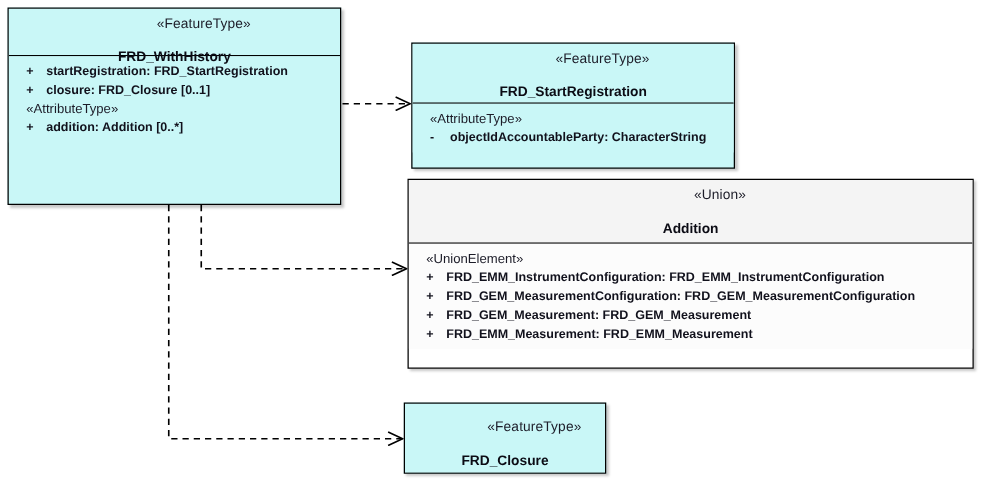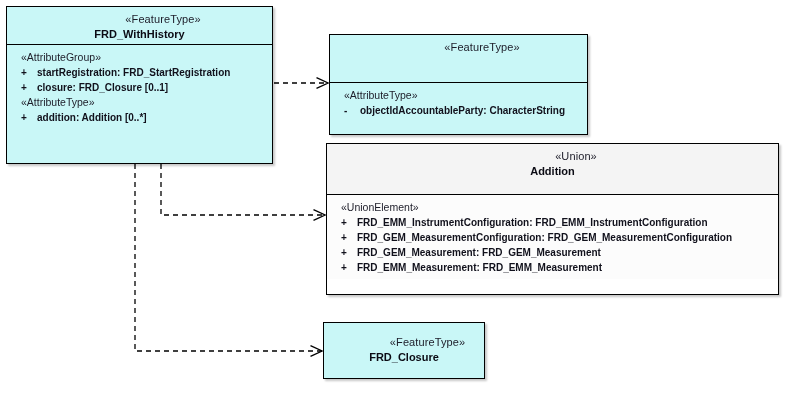--- a/index.html
+++ b/index.html
@@ -51,21 +51,21 @@
     line-height: 14px;
     letter-spacing: 0.1px;
     padding-left: 47px;
   }
   .classname {
     display: block;
     font-size: 11px;
     font-weight: bold;
     color: #0b0b14;
     line-height: 15px;
-    margin-top: 1px;
+    margin-top: 13px;
   }
   .classname.underlined {
     text-underline-offset: 2px;
   }
 
   .uml-body {
     box-sizing: border-box;
     padding: 5px 0 4px 0;
   }
   .uml-class.cyan  > .uml-body { background: #c9f7f7; }
@@ -138,37 +138,37 @@
       <path d="M 135,164 L 135,351 L 322,351" fill="none" stroke="#000000" stroke-width="1.3" stroke-dasharray="5,4" stroke-linejoin="miter" marker-end="url(#open-arrow)"></path>
     </g>
   </svg>
 
   <div class="uml-class cyan" id="class-frd-withhistory">
     <div class="uml-header">
       <span class="stereotype">«FeatureType»</span>
       <span class="classname">FRD_WithHistory</span>
     </div>
     <div class="uml-body">
-      <div class="group-stereotype">«AttributeGroup»</div>
       <div class="attr-row">
         <span class="attr-vis">+</span><span class="attr-text">startRegistration: FRD_StartRegistration</span>
       </div>
       <div class="attr-row">
         <span class="attr-vis">+</span><span class="attr-text">closure: FRD_Closure [0..1]</span>
       </div>
       <div class="group-stereotype">«AttributeType»</div>
       <div class="attr-row">
         <span class="attr-vis">+</span><span class="attr-text">addition: Addition [0..*]</span>
       </div>
     </div>
   </div>
 
   <div class="uml-class cyan" id="class-frd-startregistration">
     <div class="uml-header">
       <span class="stereotype">«FeatureType»</span>
+      <span class="classname">FRD_StartRegistration</span>
     </div>
     <div class="uml-body">
       <div class="group-stereotype">«AttributeType»</div>
       <div class="attr-row">
         <span class="attr-vis">-</span><span class="attr-text">objectIdAccountableParty: CharacterString</span>
       </div>
     </div>
   </div>
 
   <div class="uml-class plain" id="class-addition">

